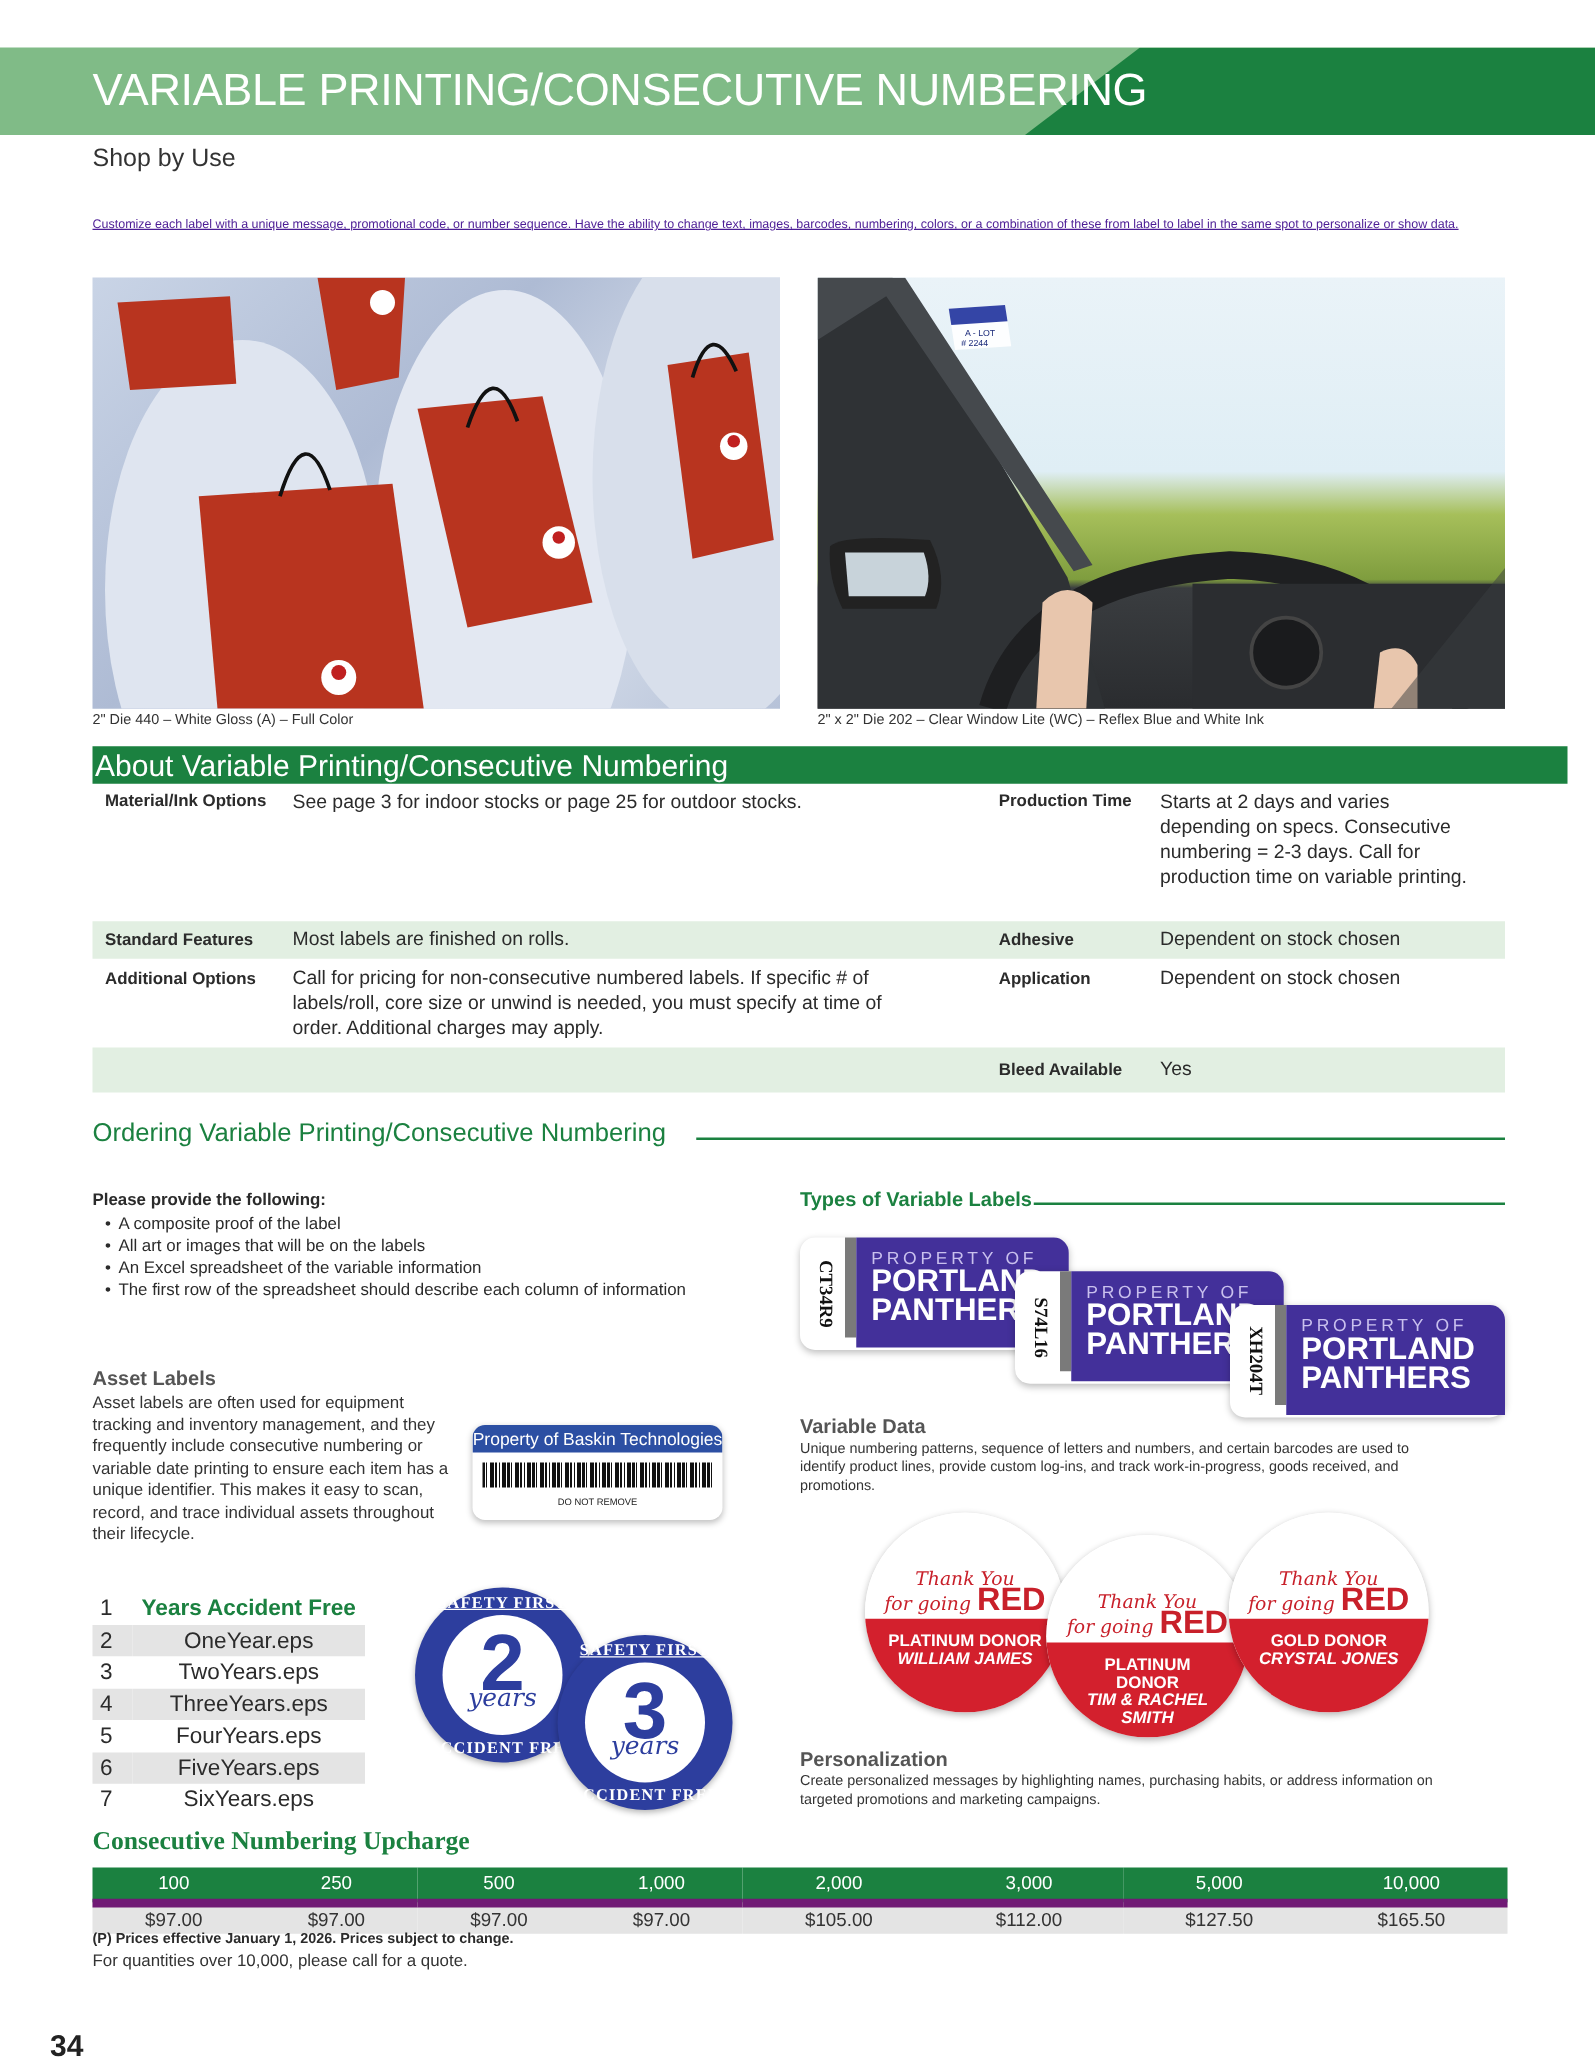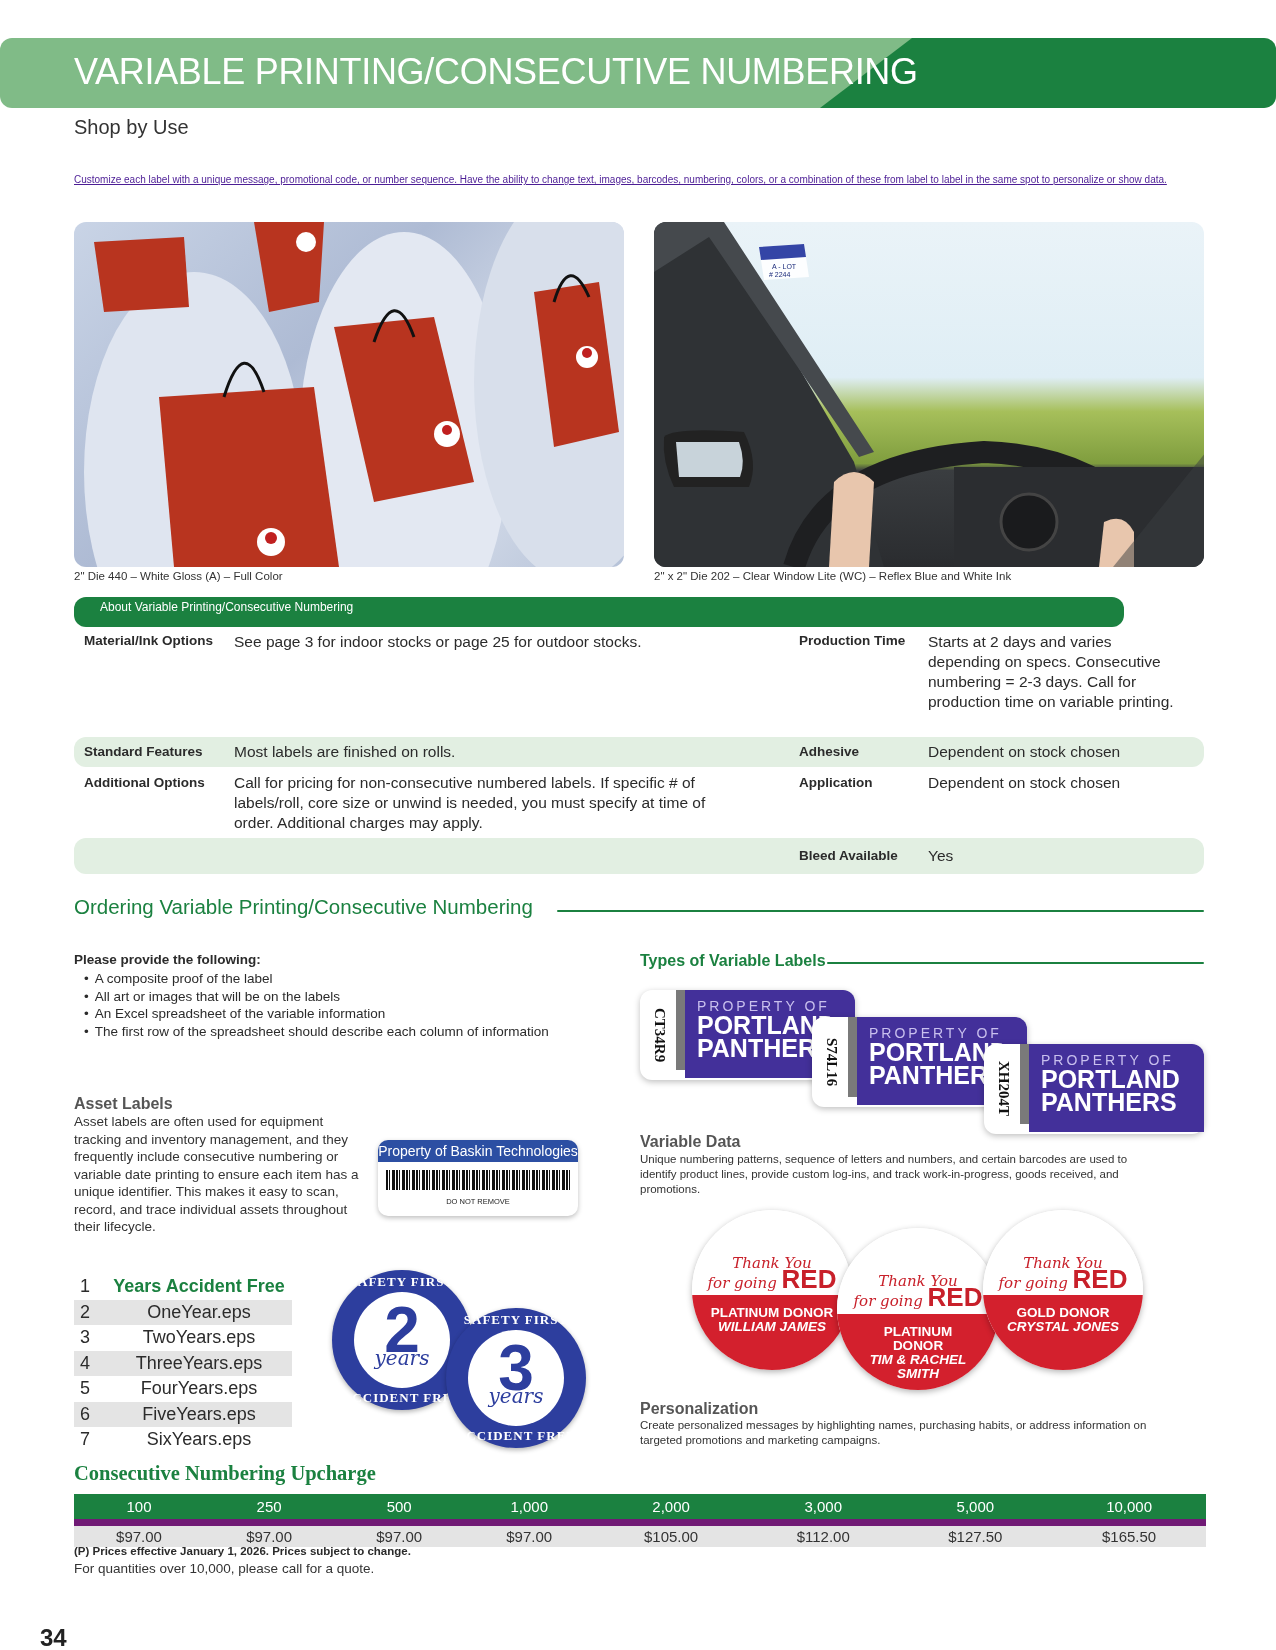--- a/index.html
+++ b/index.html
@@ -1,33 +1,33 @@
 <!DOCTYPE html>
 <html><head>
 <meta charset="utf-8">
 <style>
   * { box-sizing: border-box; margin: 0; padding: 0; }
   body { width: 1276px; height: 1650px; background: #ffffff; font-family: "Liberation Sans", "DejaVu Sans", sans-serif; color: #2b2b2b; position: relative; overflow: hidden; }
-  .abs { position: absolute; border-radius: 12px; }
+  .abs { position: absolute; }
 
   
   .banner { left: 0; top: 38px; width: 1276px; height: 70px; background: #80bb87; overflow: hidden; }
   .banner .dark { position: absolute; top: 0; left: 820px; width: 456px; height: 70px; background: #1b8140; clip-path: polygon(92px 0, 456px 0, 456px 70px, 0 70px); }
   .banner .title { position: absolute; left: 74px; top: 13px; font-size: 36px; color: #ffffff; letter-spacing: -0.3px; white-space: nowrap; }
 
   .shop-by-use { left: 74px; top: 116px; font-size: 20px; color: #333; }
   .intro { left: 74px; top: 170px; width: 1130px; font-size: 10px; line-height: 20px; color: #4c1d95; text-decoration: underline; }
 
   .photo { top: 222px; height: 345px; width: 550px; overflow: hidden; }
   .photo1 { left: 74px; background: linear-gradient(135deg, #c9d4e6 0%, #aebbd4 40%, #d9e0ec 70%, #b6c2d8 100%); }
   .photo2 { left: 654px; background: linear-gradient(180deg, #eaf3f8 0%, #dfeef5 45%, #a6bf5a 55%, #7f9d3e 70%, #3a3d40 72%, #2a2c2f 100%); }
   .caption { top: 570px; font-size: 11.5px; color: #333; }
 
   
-  .about-head { left: 74px; top: 597px; width: 1050px; height: 30px; background: #1b8140; color: #fff; font-size: 12px; padding: 3px 26px; }
+  .about-head { left: 74px; top: 597px; width: 1180px; height: 30px; background: #1b8140; color: #fff; font-size: 24px; padding: 3px 2px; }
   .about-row { left: 74px; width: 1130px; }
   .about-row.shaded { background: #e2efe2; }
   .a-label { position: absolute; font-weight: bold; font-size: 13.5px; color: #2b2b2b; line-height: 18px; }
   .a-value { position: absolute; font-size: 15.5px; color: #2b2b2b; line-height: 20px; }
 
   
   .section-title { color: #1b8140; font-size: 20.5px; }
   .rule { height: 2px; background: #1b8140; }
   .provide-title { left: 74px; top: 952px; font-weight: bold; font-size: 13.5px; }
   .provide-list { left: 84px; top: 970px; font-size: 13.5px; line-height: 17.5px; list-style: none; }
@@ -69,21 +69,21 @@
   .years-table td.num { width: 32px; padding-left: 6px; }
   .years-table td.file { text-align: center; }
   .years-table tr.shade td { background: #e4e4e4; }
   .years-table tr.head td.file { color: #1b8140; font-weight: bold; }
 
   .badge { position: absolute; border-radius: 50%; background: #2d3e9e; box-shadow: 0 2px 5px rgba(0,0,0,0.3); }
   .badge .inner { position: absolute; left: 22px; top: 22px; right: 22px; bottom: 22px; border-radius: 50%; background: #fff; text-align: center; }
   .badge .digit { font-size: 64px; font-weight: bold; color: #2d3e9e; line-height: 72px; margin-top: 2px; }
   .badge .yrs { font-family: "DejaVu Serif", serif; font-style: italic; font-size: 20px; color: #2d3e9e; margin-top: -20px; }
   .badge .ring-top, .badge .ring-bot { position: absolute; left: 0; right: 0; text-align: center; color: #fff; font-family: "Liberation Serif", serif; font-size: 13px; font-weight: bold; letter-spacing: 1px; }
-  .badge .ring-top { top: 4px; }
+  .badge .ring-top { top: 4px; text-decoration: underline; }
   .badge .ring-bot { bottom: 4px; }
 
   
   .up-title { left: 74px; top: 1462px; font-size: 20.5px; font-weight: bold; color: #1b8140; font-family: Liberation Serif, serif; }
   .up-table { left: 74px; top: 1494px; width: 1132px; border-collapse: collapse; }
   .up-table th { background: #1b8140; color: #fff; font-size: 15px; font-weight: normal; height: 28px; text-align: center; }
   .up-table td { background: #e4e4e4; font-size: 15px; height: 25px; text-align: center; color: #333; border-top: 7px solid #701a75; }
   .note1 { left: 74px; top: 1545px; font-size: 11.5px; font-weight: bold; }
   .note2 { left: 74px; top: 1561px; font-size: 13.5px; color: #333; }
   .page-num { left: 40px; top: 1604px; font-size: 24px; font-weight: bold; color: #222; margin-top: 20px; }

